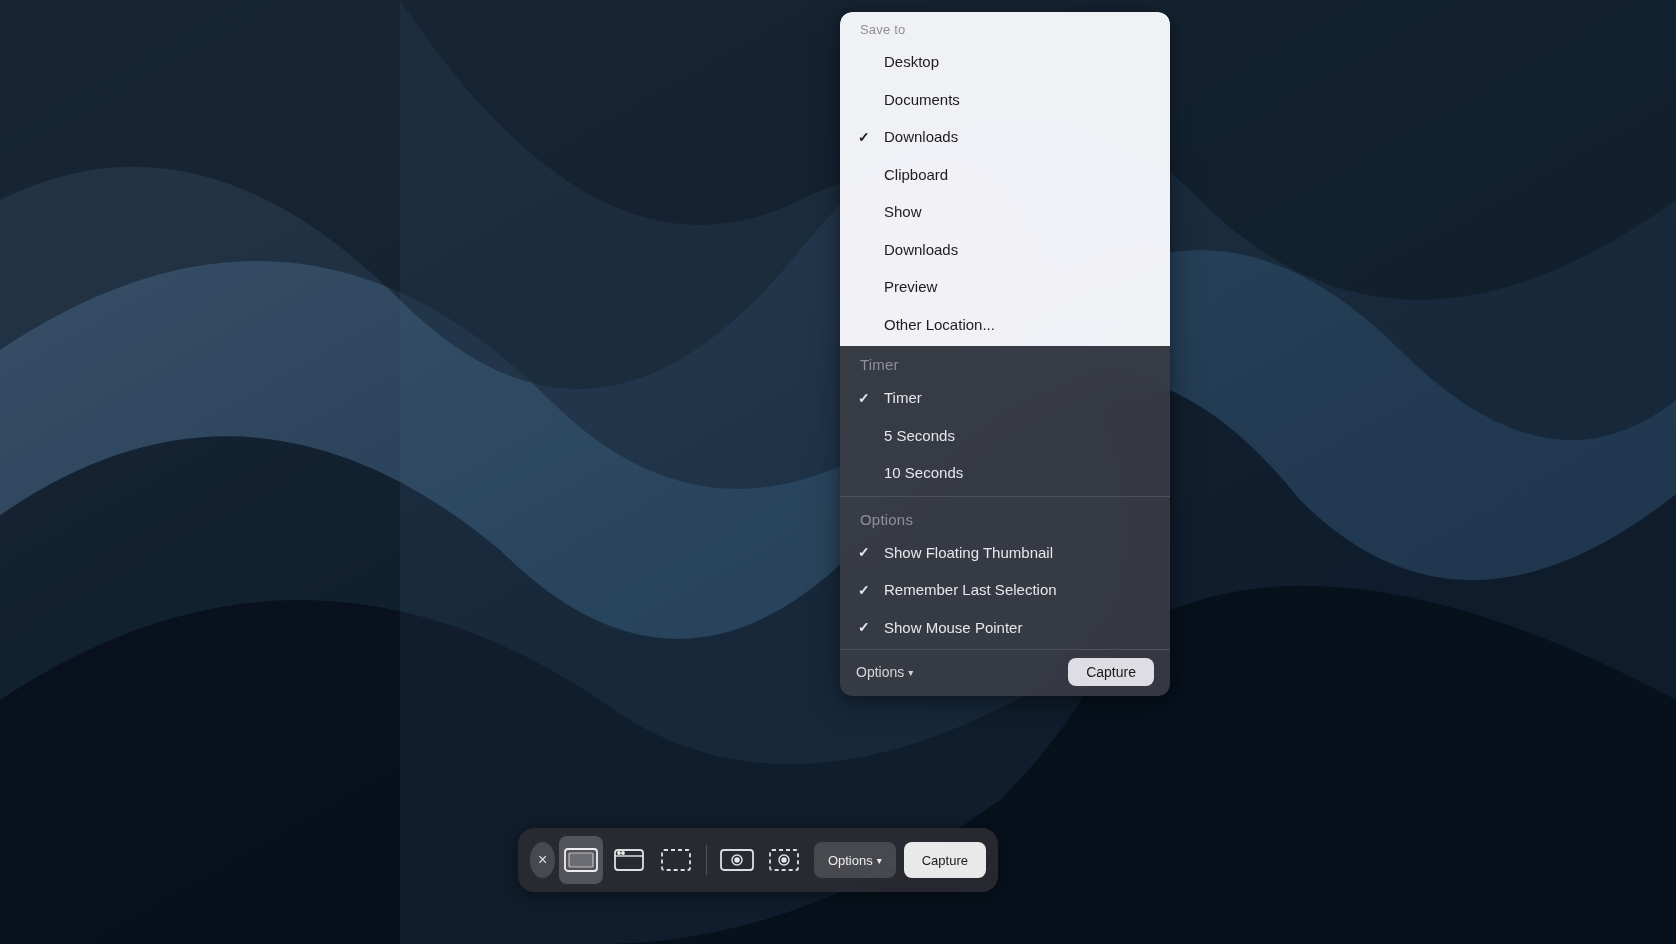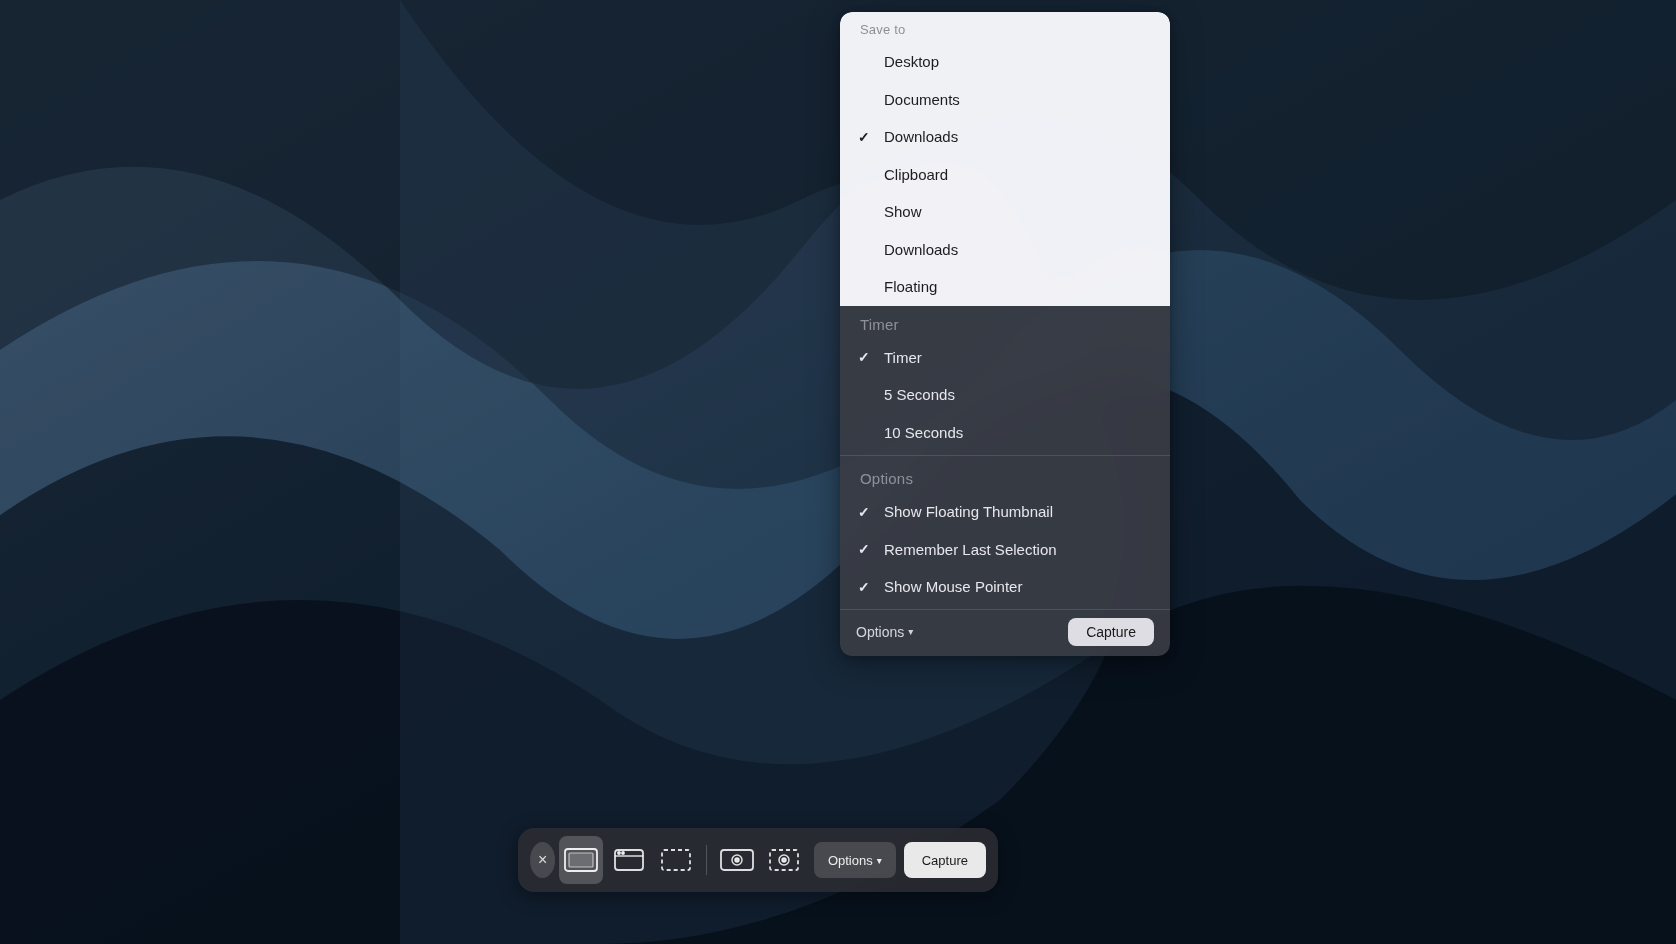--- a/index.html
+++ b/index.html
@@ -273,21 +273,24 @@
       <div class="menu-item">
         <span>Clipboard</span>
       </div>
       <div class="menu-item">
         <span>Show</span>
       </div>
       <div class="menu-item">
         <span>Downloads</span>
       </div>
       <div class="menu-item">
-        <span>Floating</span>
+        <span>Preview</span>
+      </div>
+      <div class="menu-item" style="padding-bottom: 12px;">
+        <span>Other Location...</span>
       </div>
     </div>
 
     <div class="menu-section-dark">
 
       <div class="menu-header-dark">Timer</div>
 
       <div class="menu-item-dark">
         <span class="checkmark-dark">✓</span>
         <span>Timer</span>

